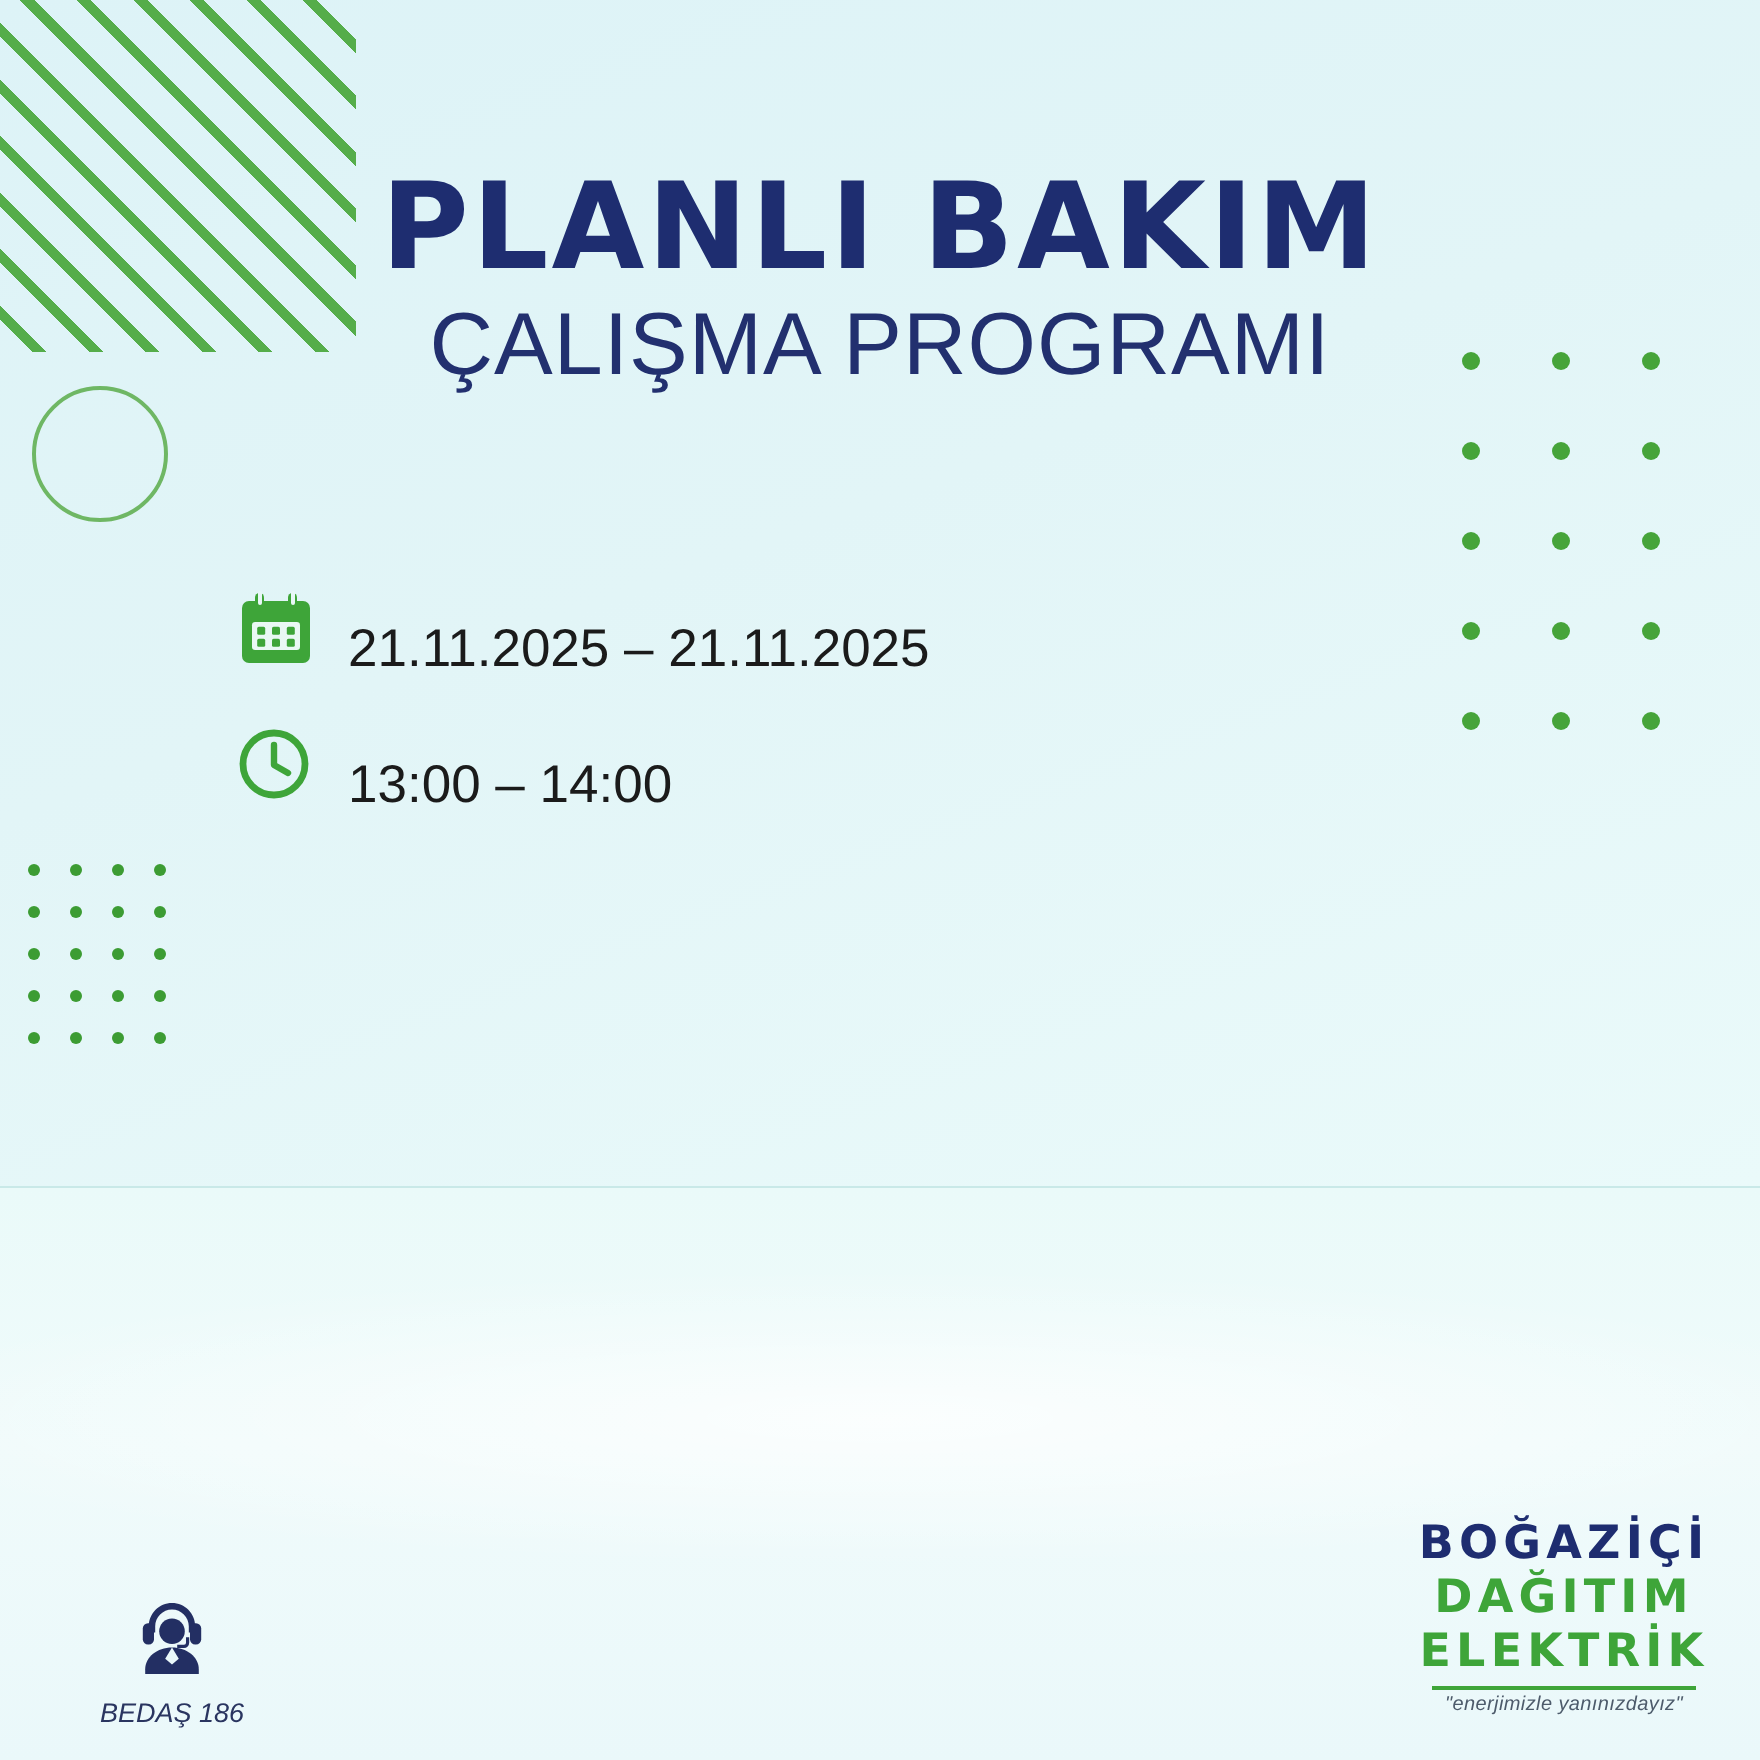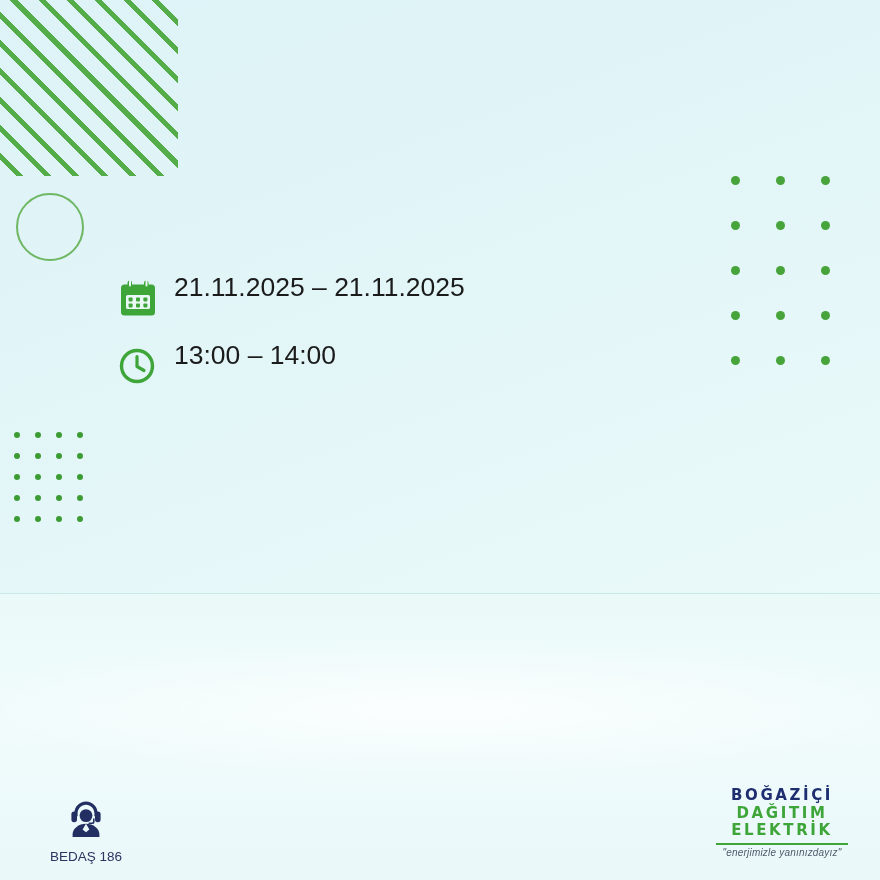--- a/index.html
+++ b/index.html
@@ -118,21 +118,21 @@
   }
 
   
   .info-list {
     position: absolute;
     left: 118px; top: 272px;
     width: 720px;
   }
   .info-row {
     display: flex;
-    align-items: flex-start;
+    align-items: flex-end;
     height: 68px;
   }
   .info-icon {
     width: 56px;
     min-width: 56px;
     height: 52px;
     display: flex;
     align-items: center;
     justify-content: flex-start;
   }
@@ -143,20 +143,21 @@
     white-space: nowrap;
   }
 
   
   .footer-social {
     position: absolute;
     left: 40px; bottom: 16px;
     display: flex;
     align-items: center;
     gap: 23px;
+    font-style: italic;
   }
   .social-item {
     width: 92px;
     text-align: center;
   }
   .social-icon {
     height: 50px;
     display: flex;
     align-items: flex-end;
     justify-content: center;
@@ -172,21 +173,21 @@
   
   .brand {
     position: absolute;
     right: 18px; bottom: 22px;
     width: 160px;
     text-align: center;
   }
   .brand-line {
     font-family: "DejaVu Sans", sans-serif;
     font-weight: bold;
-    font-size: 15px;
+    font-size: 23px;
     letter-spacing: 2.6px;
     line-height: 1.18;
     text-align: center;
   }
   .brand-1 { color: #1e2d70; }
   .brand-2 { color: #3ea539; }
   .brand-3 { color: #3ea539; }
   .brand-rule {
     margin: 3px auto 2px auto;
     width: 132px;
@@ -245,20 +246,24 @@
       <span></span>
         <span></span>
         <span></span>
         <span></span>
       <span></span>
         <span></span>
         <span></span>
         <span></span>
     </div>
 
+    <div class="title-block">
+      <h1 class="title-main">PLANLI BAKIM</h1>
+      <h2 class="title-sub">ÇALIŞMA PROGRAMI</h2>
+    </div>
 
     <div class="info-list">
 
       <div class="info-row">
         <div class="info-icon">
           <svg width="40" height="40" viewBox="0 0 40 40" aria-hidden="true">
             <rect x="9.5" y="2.5" width="4.5" height="9" rx="2.2" fill="#3ea539"></rect>
             <rect x="26" y="2.5" width="4.5" height="9" rx="2.2" fill="#3ea539"></rect>
             <rect x="3" y="6.5" width="34" height="31" rx="3.5" fill="#3ea539"></rect>
             <rect x="11" y="1.5" width="2" height="7" rx="1" fill="#e8f7f7"></rect>

